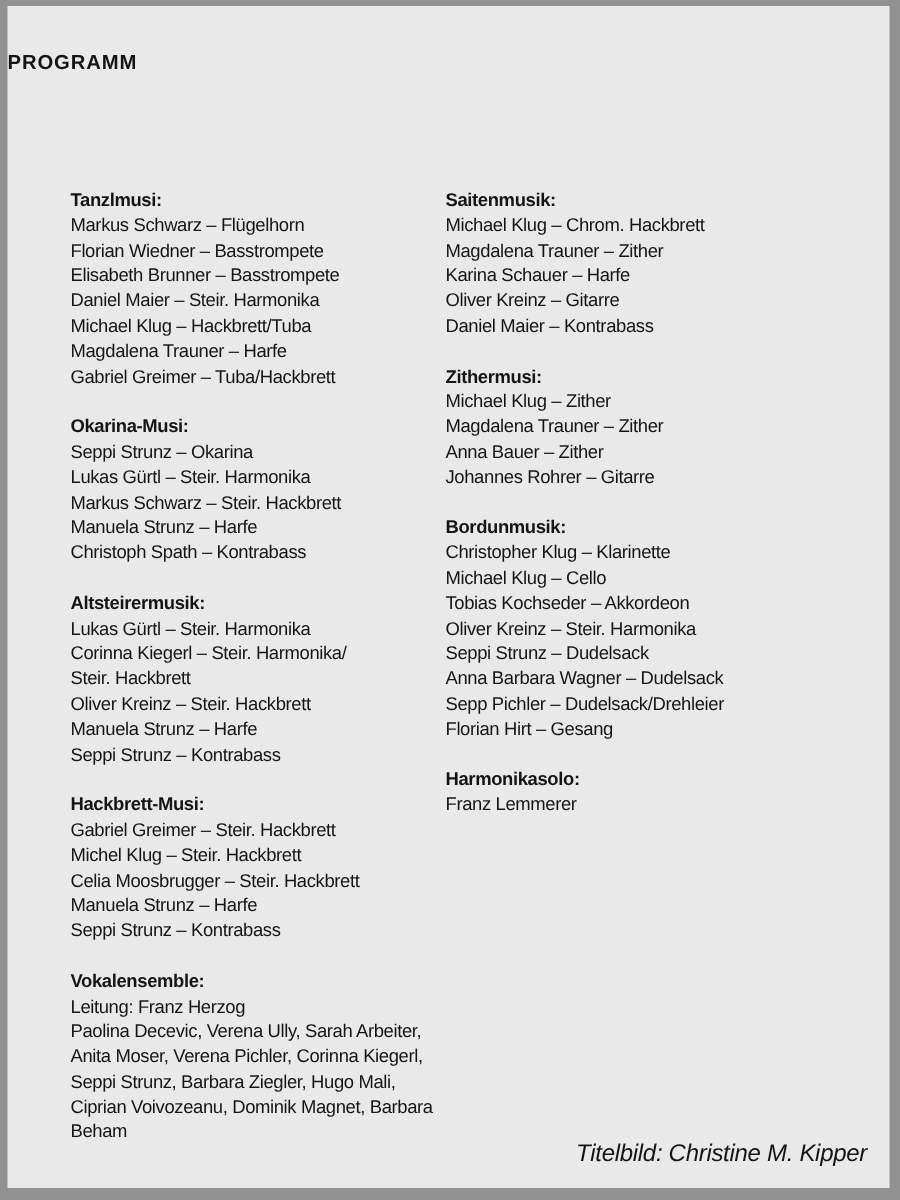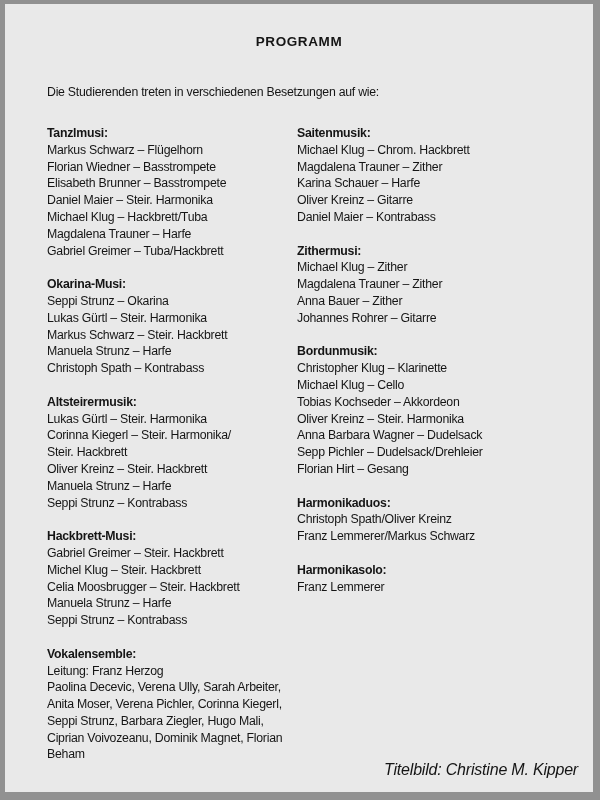--- a/index.html
+++ b/index.html
@@ -20,21 +20,21 @@
     top: 4px;
     right: 7px;
     bottom: 8px;
     background: #e9e9e9;
   }
   .page-title {
     position: absolute;
     top: 30px;
     left: 0;
     width: 100%;
-    text-align: center;
+    text-align: left;
     font-size: 13.5px;
     font-weight: bold;
     letter-spacing: 0.6px;
   }
   .intro {
     position: absolute;
     left: 42px;
     top: 81px;
     font-size: 12.3px;
     letter-spacing: -0.25px;
@@ -58,21 +58,20 @@
     font-style: italic;
     letter-spacing: -0.2px;
   }
 </style>
 </head>
 <body>
 
 <div class="frame">
   <div class="page">
     <div class="page-title">PROGRAMM</div>
-    <div class="intro">Die Studierenden treten in verschiedenen Besetzungen auf wie:</div>
     <div class="col col-left">
         <div class="section">
           <div class="sec-title">Tanzlmusi:</div>
           <div class="line">Markus Schwarz – Flügelhorn</div>
           <div class="line">Florian Wiedner – Basstrompete</div>
           <div class="line">Elisabeth Brunner – Basstrompete</div>
           <div class="line">Daniel Maier – Steir. Harmonika</div>
           <div class="line">Michael Klug – Hackbrett/Tuba</div>
           <div class="line">Magdalena Trauner – Harfe</div>
           <div class="line">Gabriel Greimer – Tuba/Hackbrett</div>
@@ -101,21 +100,21 @@
           <div class="line">Celia Moosbrugger – Steir. Hackbrett</div>
           <div class="line">Manuela Strunz – Harfe</div>
           <div class="line">Seppi Strunz – Kontrabass</div>
         </div>
         <div class="section">
           <div class="sec-title">Vokalensemble:</div>
           <div class="line">Leitung: Franz Herzog</div>
           <div class="line">Paolina Decevic, Verena Ully, Sarah Arbeiter,</div>
           <div class="line">Anita Moser, Verena Pichler, Corinna Kiegerl,</div>
           <div class="line">Seppi Strunz, Barbara Ziegler, Hugo Mali,</div>
-          <div class="line">Ciprian Voivozeanu, Dominik Magnet, Florian</div>
+          <div class="line">Ciprian Voivozeanu, Dominik Magnet, Barbara</div>
           <div class="line">Beham</div>
         </div>
       </div>
     <div class="col col-right">
         <div class="section">
           <div class="sec-title">Saitenmusik:</div>
           <div class="line">Michael Klug – Chrom. Hackbrett</div>
           <div class="line">Magdalena Trauner – Zither</div>
           <div class="line">Karina Schauer – Harfe</div>
           <div class="line">Oliver Kreinz – Gitarre</div>
@@ -127,28 +126,24 @@
           <div class="line">Magdalena Trauner – Zither</div>
           <div class="line">Anna Bauer – Zither</div>
           <div class="line">Johannes Rohrer – Gitarre</div>
         </div>
         <div class="section">
           <div class="sec-title">Bordunmusik:</div>
           <div class="line">Christopher Klug – Klarinette</div>
           <div class="line">Michael Klug – Cello</div>
           <div class="line">Tobias Kochseder – Akkordeon</div>
           <div class="line">Oliver Kreinz – Steir. Harmonika</div>
+          <div class="line">Seppi Strunz – Dudelsack</div>
           <div class="line">Anna Barbara Wagner – Dudelsack</div>
           <div class="line">Sepp Pichler – Dudelsack/Drehleier</div>
           <div class="line">Florian Hirt – Gesang</div>
-        </div>
-        <div class="section">
-          <div class="sec-title">Harmonikaduos:</div>
-          <div class="line">Christoph Spath/Oliver Kreinz</div>
-          <div class="line">Franz Lemmerer/Markus Schwarz</div>
         </div>
         <div class="section">
           <div class="sec-title">Harmonikasolo:</div>
           <div class="line">Franz Lemmerer</div>
         </div>
       </div>
     <div class="footer">Titelbild: Christine M. Kipper</div>
   </div>
 </div>
 

